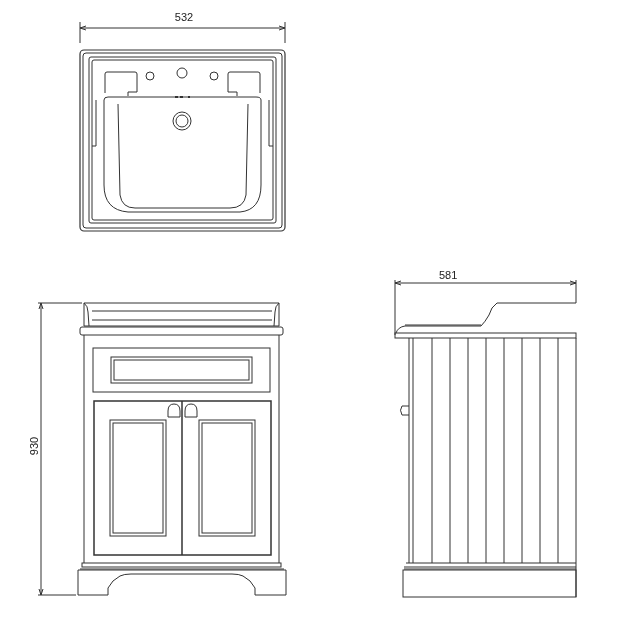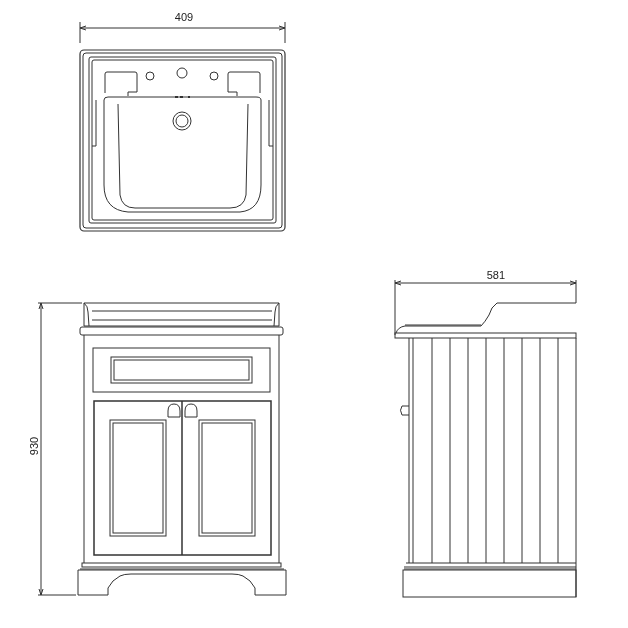--- a/index.html
+++ b/index.html
@@ -1,26 +1,26 @@
 <!DOCTYPE html>
 <html><head>
   <meta charset="utf-8">
   <style>
     html, body { margin: 0; padding: 0; background: #ffffff; }
     body { width: 628px; height: 628px; overflow: hidden; position: relative; font-family: "Liberation Sans", sans-serif; }
     svg { position: absolute; left: 0; top: 0; }
     .dim-label { position: absolute; font-size: 11px; color: #222; font-family: "Liberation Sans", sans-serif; }
     .dim-top { left: 164px; top: 11px; width: 40px; text-align: center; }
-    .dim-side { left: 465px; top: 269px; width: 40px; text-align: right; }
+    .dim-side { left: 439px; top: 269px; width: 40px; text-align: left; }
     .dim-height { left: 14px; top: 440px; width: 40px; text-align: center; transform: rotate(-90deg); transform-origin: center; }
   </style>
 </head>
 <body>
 
-<span class="dim-label dim-top">409</span>
+<span class="dim-label dim-top">532</span>
 <span class="dim-label dim-side">581</span>
 <span class="dim-label dim-height">930</span>
 
 <svg width="628" height="628" viewBox="0 0 628 628" xmlns="http://www.w3.org/2000/svg">
   <g fill="none" stroke="#333" stroke-width="1">
 
     <g>
 
       <g>
         <line x1="80" y1="28" x2="285" y2="28"></line>

